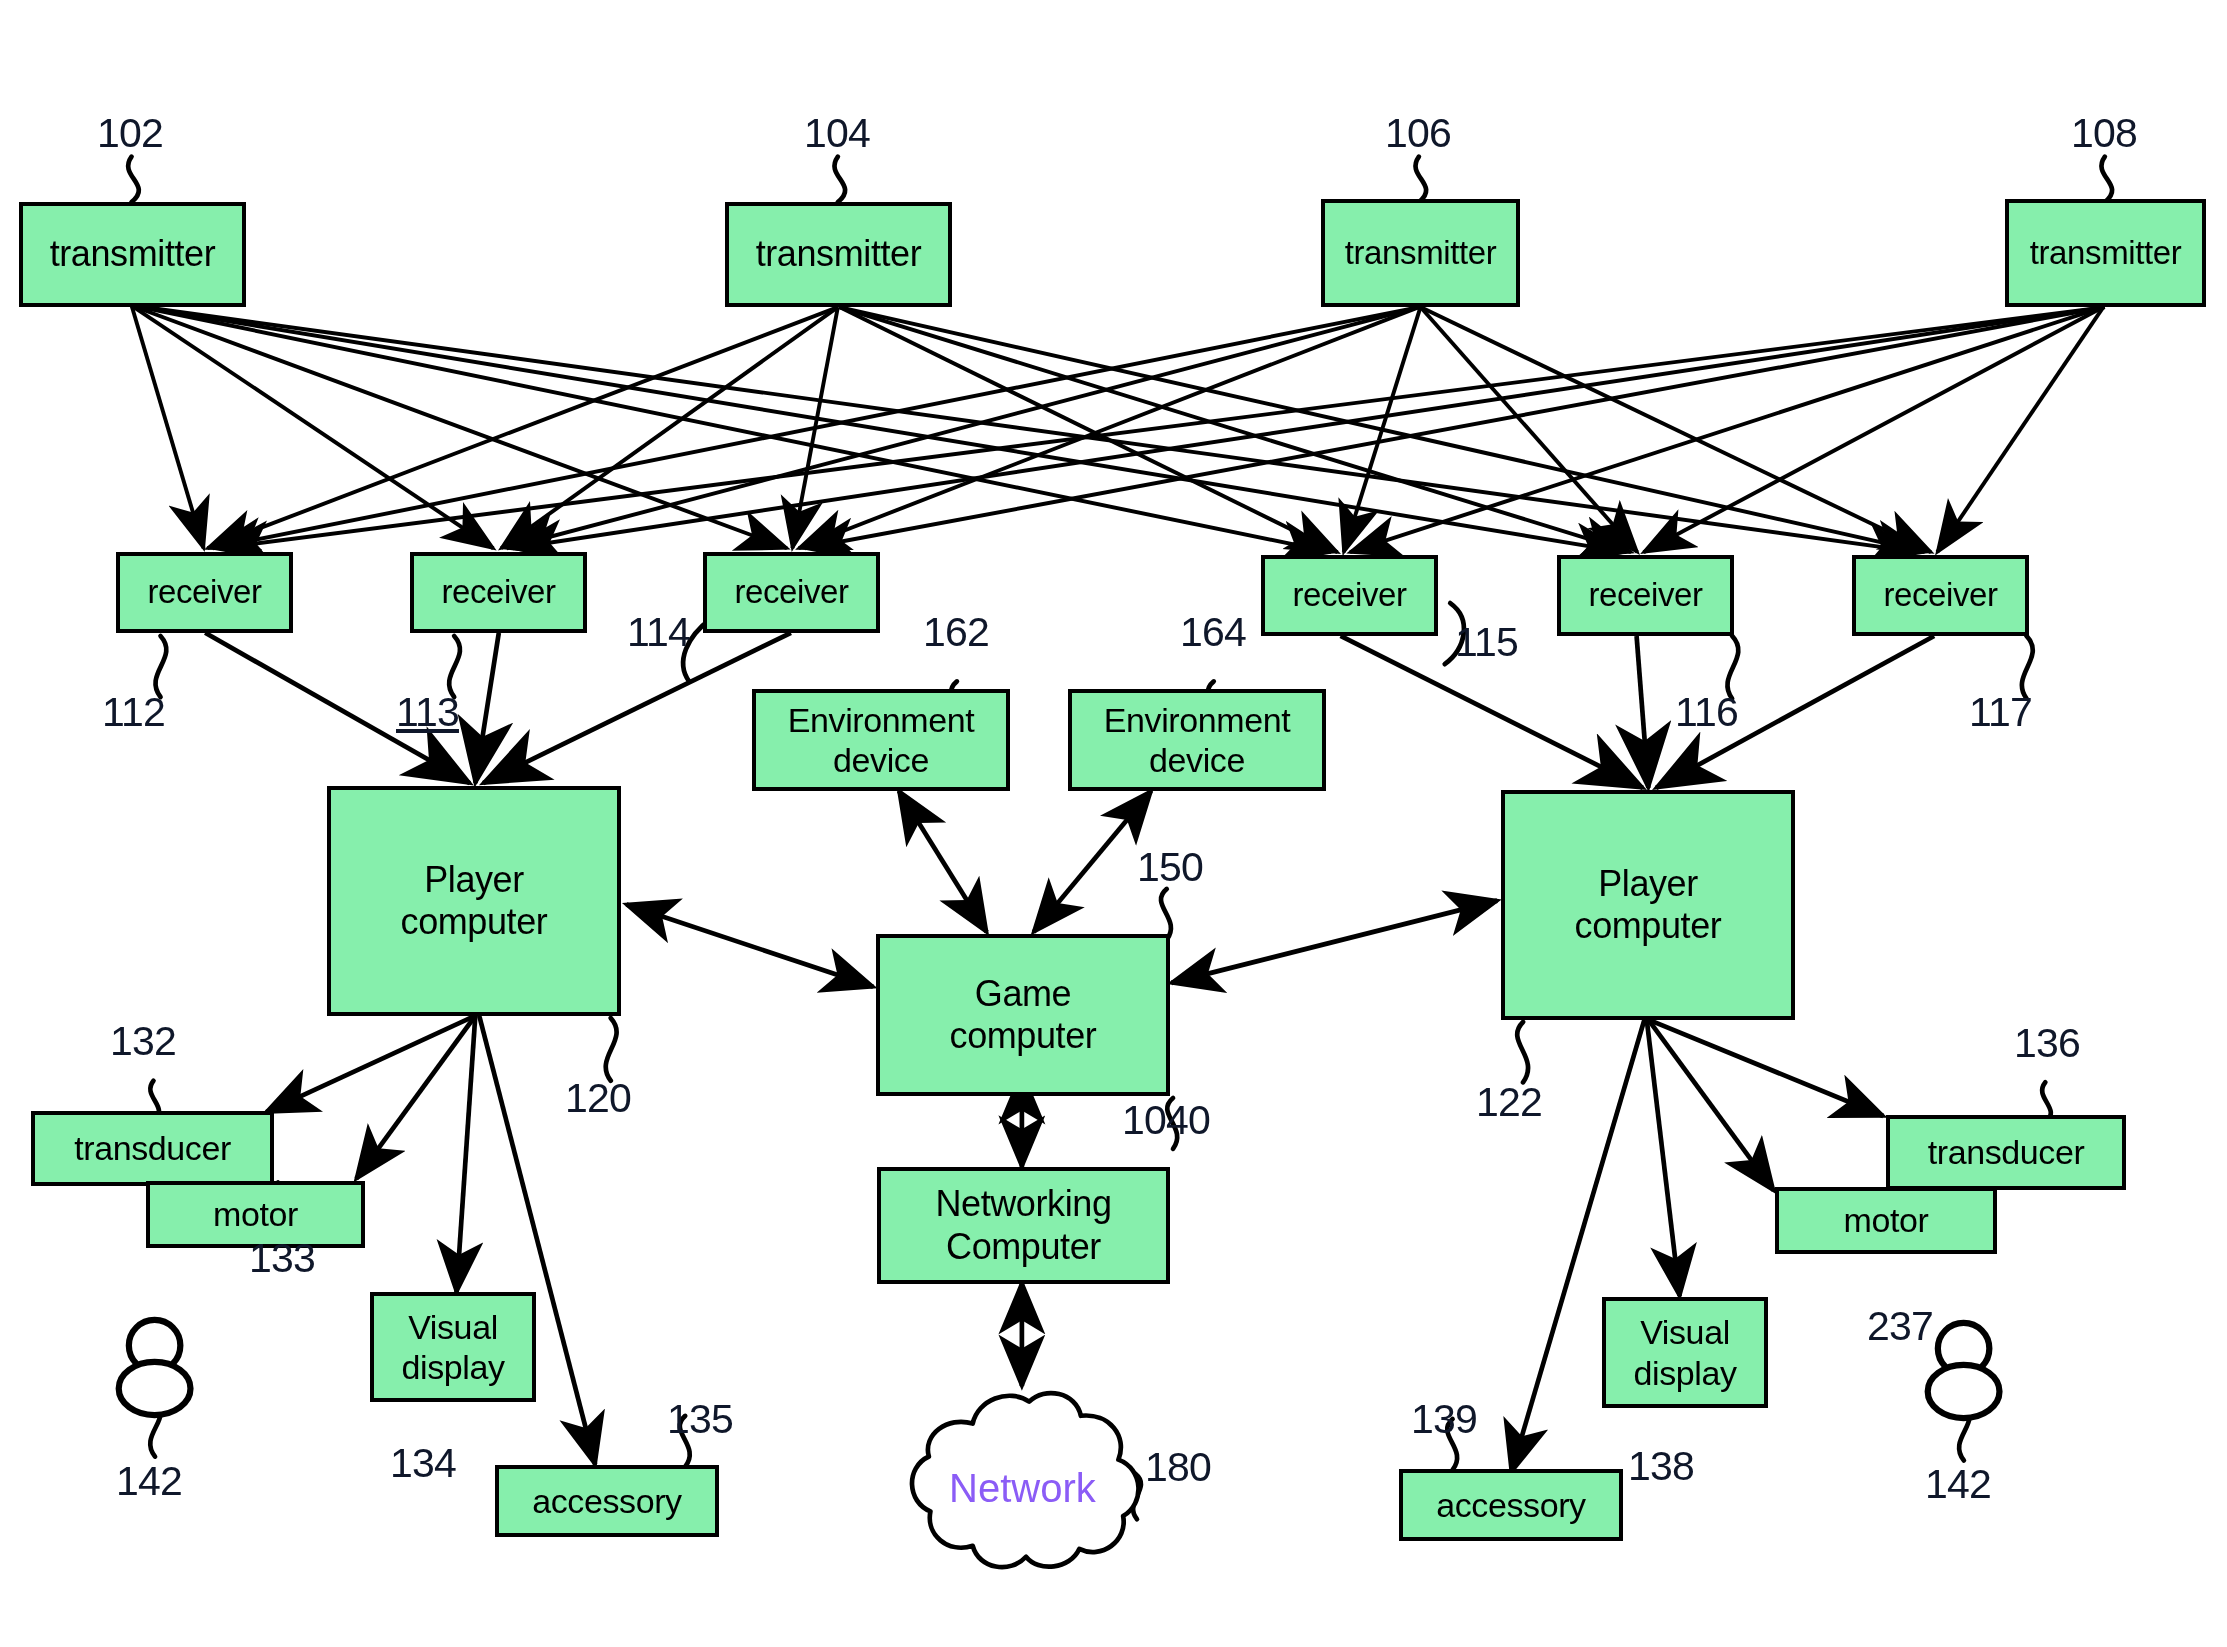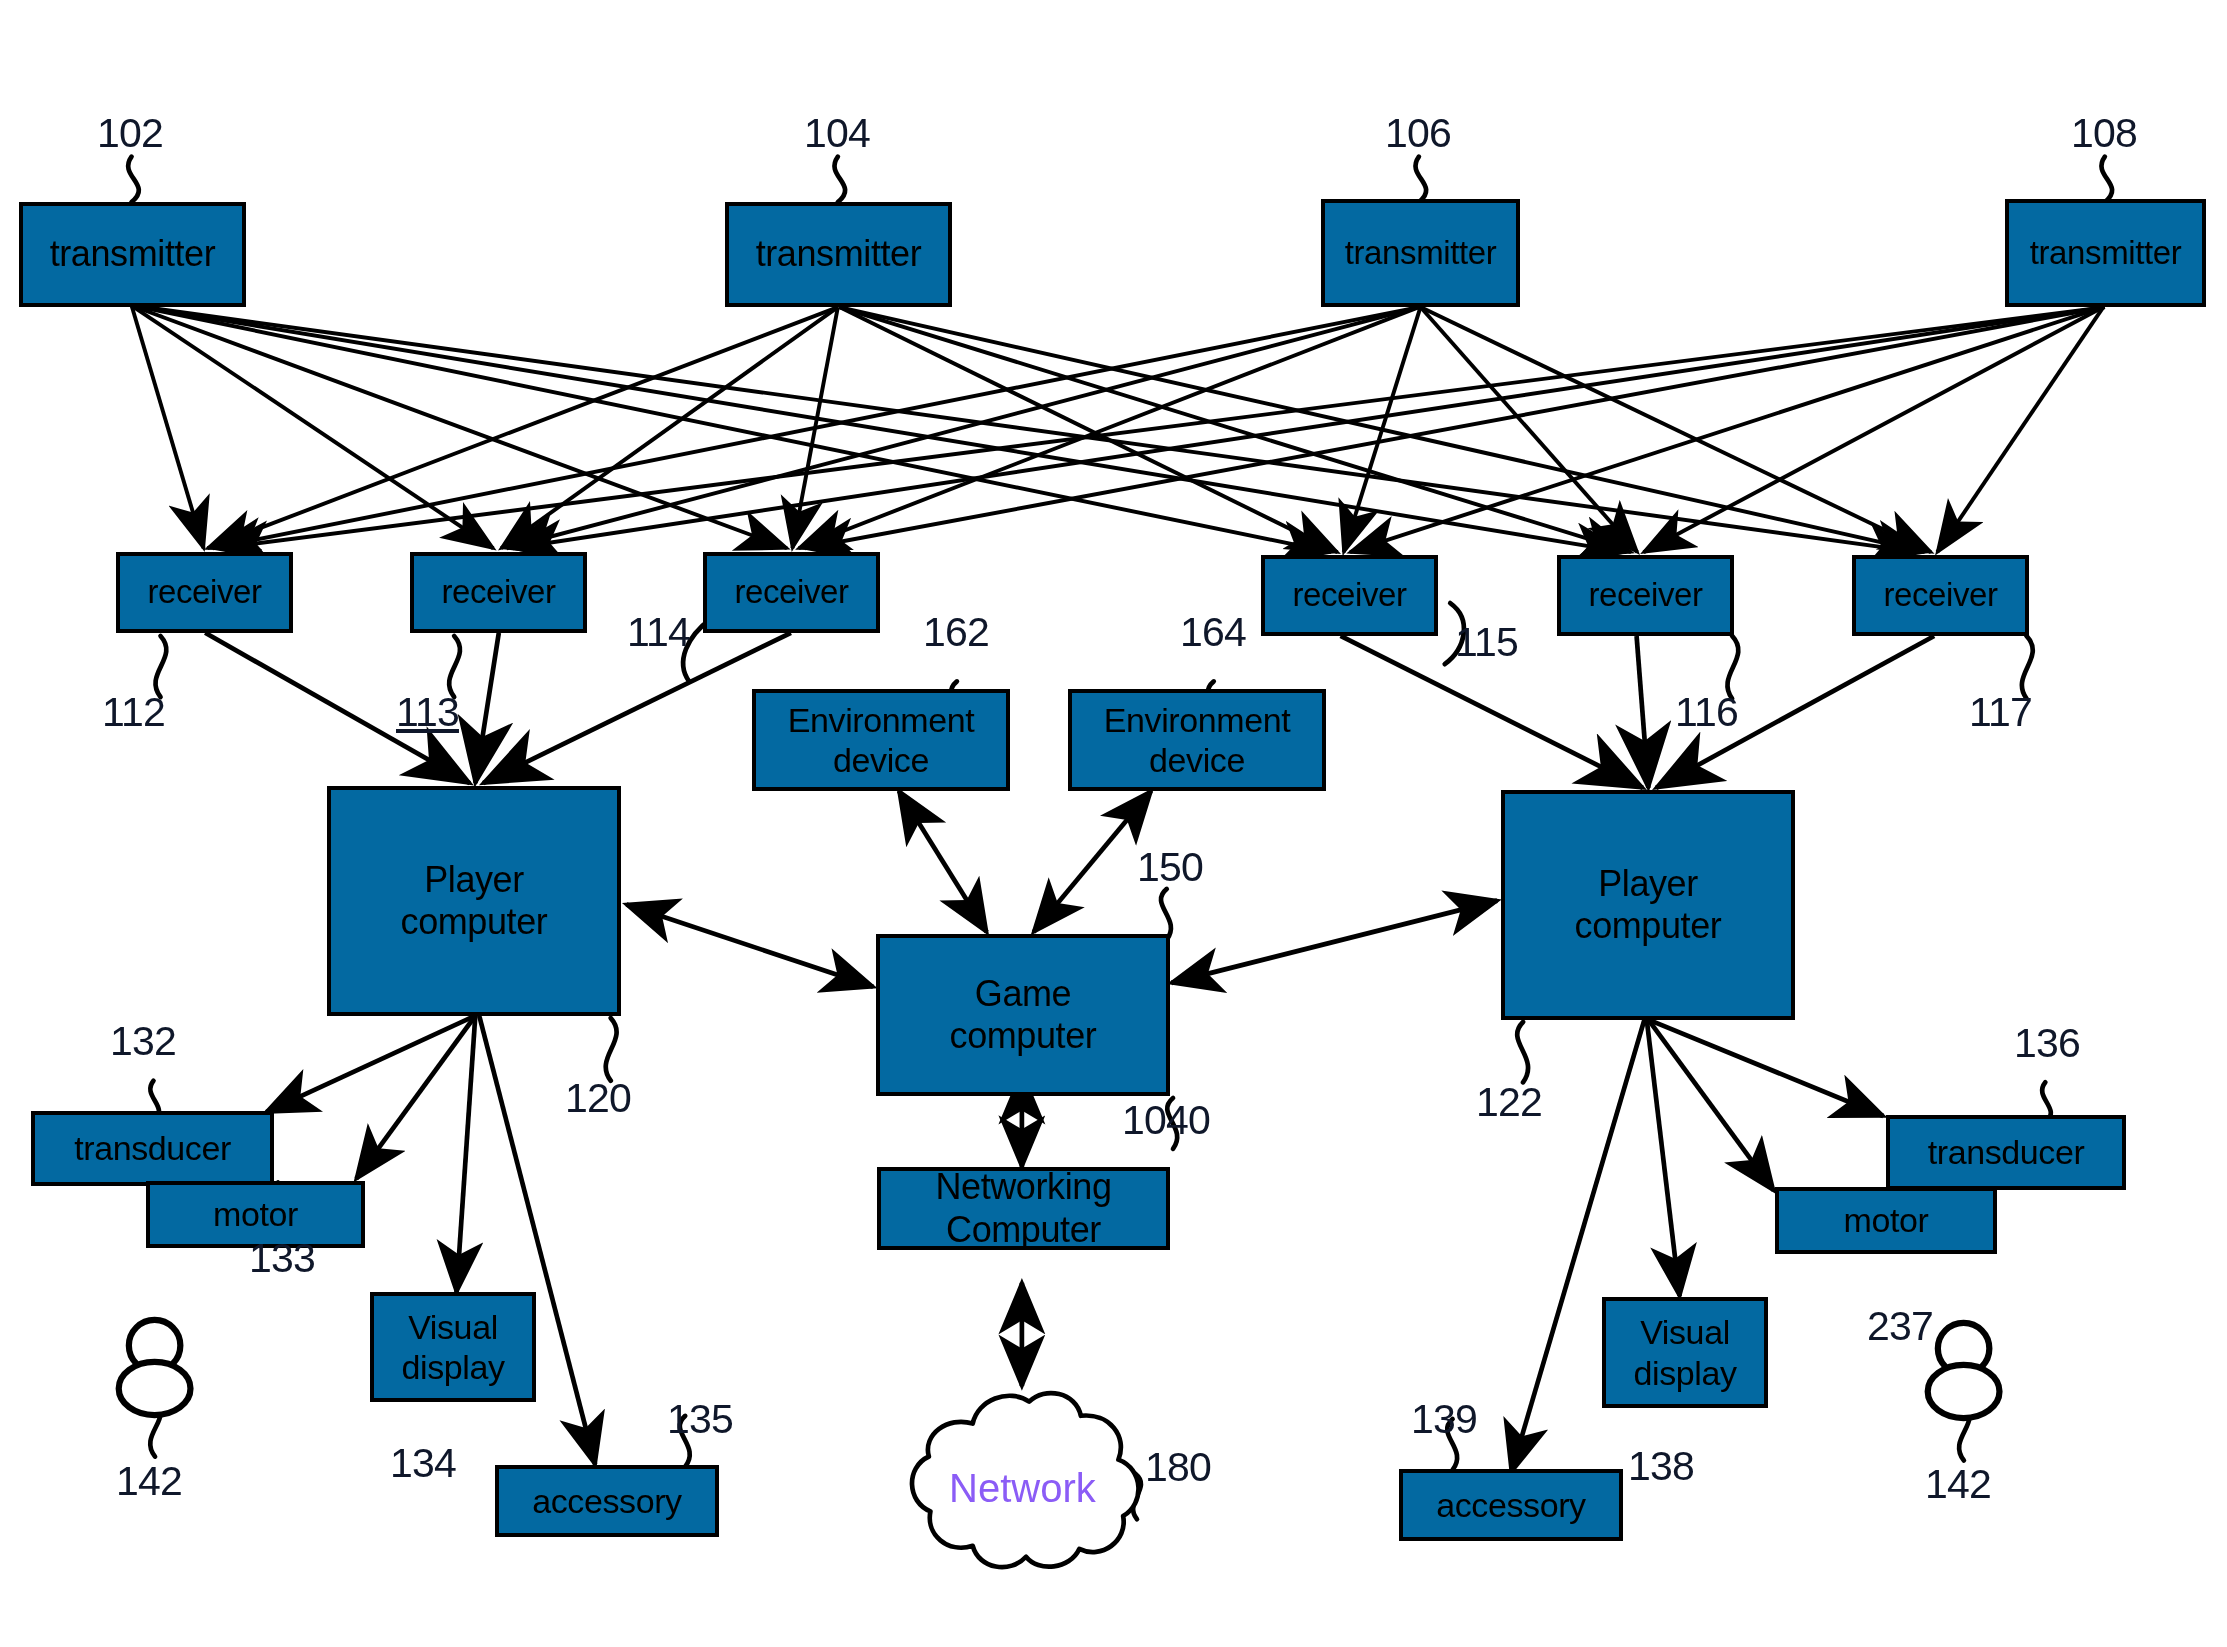--- a/index.html
+++ b/index.html
@@ -9,21 +9,21 @@
     height:1647px;
     background:#ffffff;
     font-family:"Liberation Sans", sans-serif;
     overflow:hidden;
   }
   #wires{position:absolute;left:0;top:0;width:2227px;height:1647px;}
   .node{
     position:absolute;
     box-sizing:border-box;
     border:4.7px solid #000;
-    background:#0369a1;
+    background:#86efac;
     display:flex;
     align-items:center;
     justify-content:center;
     text-align:center;
     color:#000;
     line-height:1.18;
     font-size:36px;
     font-weight:400;
     letter-spacing:-0.4px;
   }
@@ -250,21 +250,21 @@
     <span>computer</span>
   </div>
   <div class="ref" style="left:1476px;top:1079px;">122</div>
 
   <div class="node" style="left:876px;top:934px;width:294px;height:162px;flex-direction:column;font-size:36px;">
     <span>Game</span>
     <span>computer</span>
   </div>
   <div class="ref" style="left:1137px;top:844px;">150</div>
 
-  <div class="node" style="left:877px;top:1167px;width:293px;height:83px;flex-direction:column;font-size:36px;">
+  <div class="node" style="left:877px;top:1167px;width:293px;height:117px;flex-direction:column;font-size:36px;">
     <span>Networking</span>
     <span>Computer</span>
   </div>
   <div class="ref" style="left:1122px;top:1097px;">1040</div>
 
   <svg style="position:absolute;left:885px;top:1378px;width:282px;height:204px;" viewBox="0 0 360 260" xmlns="http://www.w3.org/2000/svg">
     <path d="M112,58 C118,28 158,12 184,30
              C204,10 244,18 250,48
              C286,44 310,74 298,104
              C330,116 332,160 304,176

